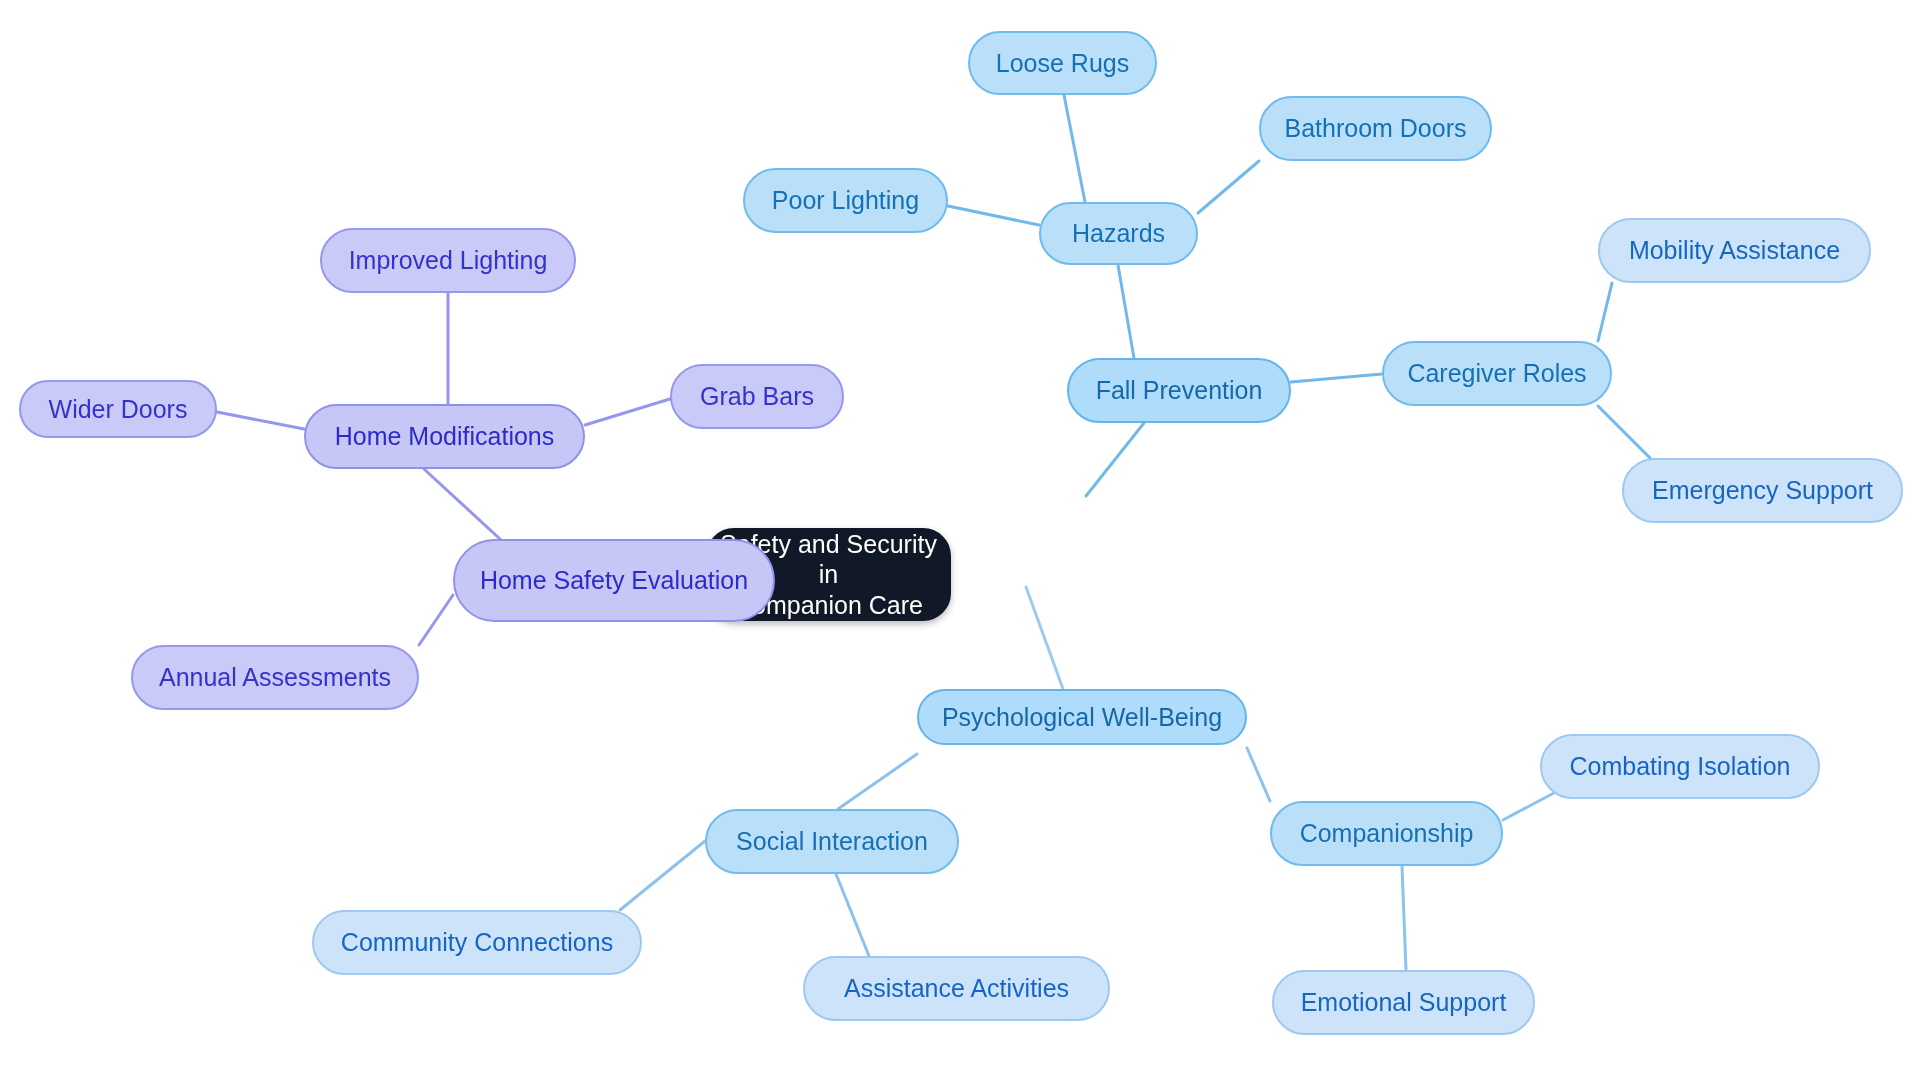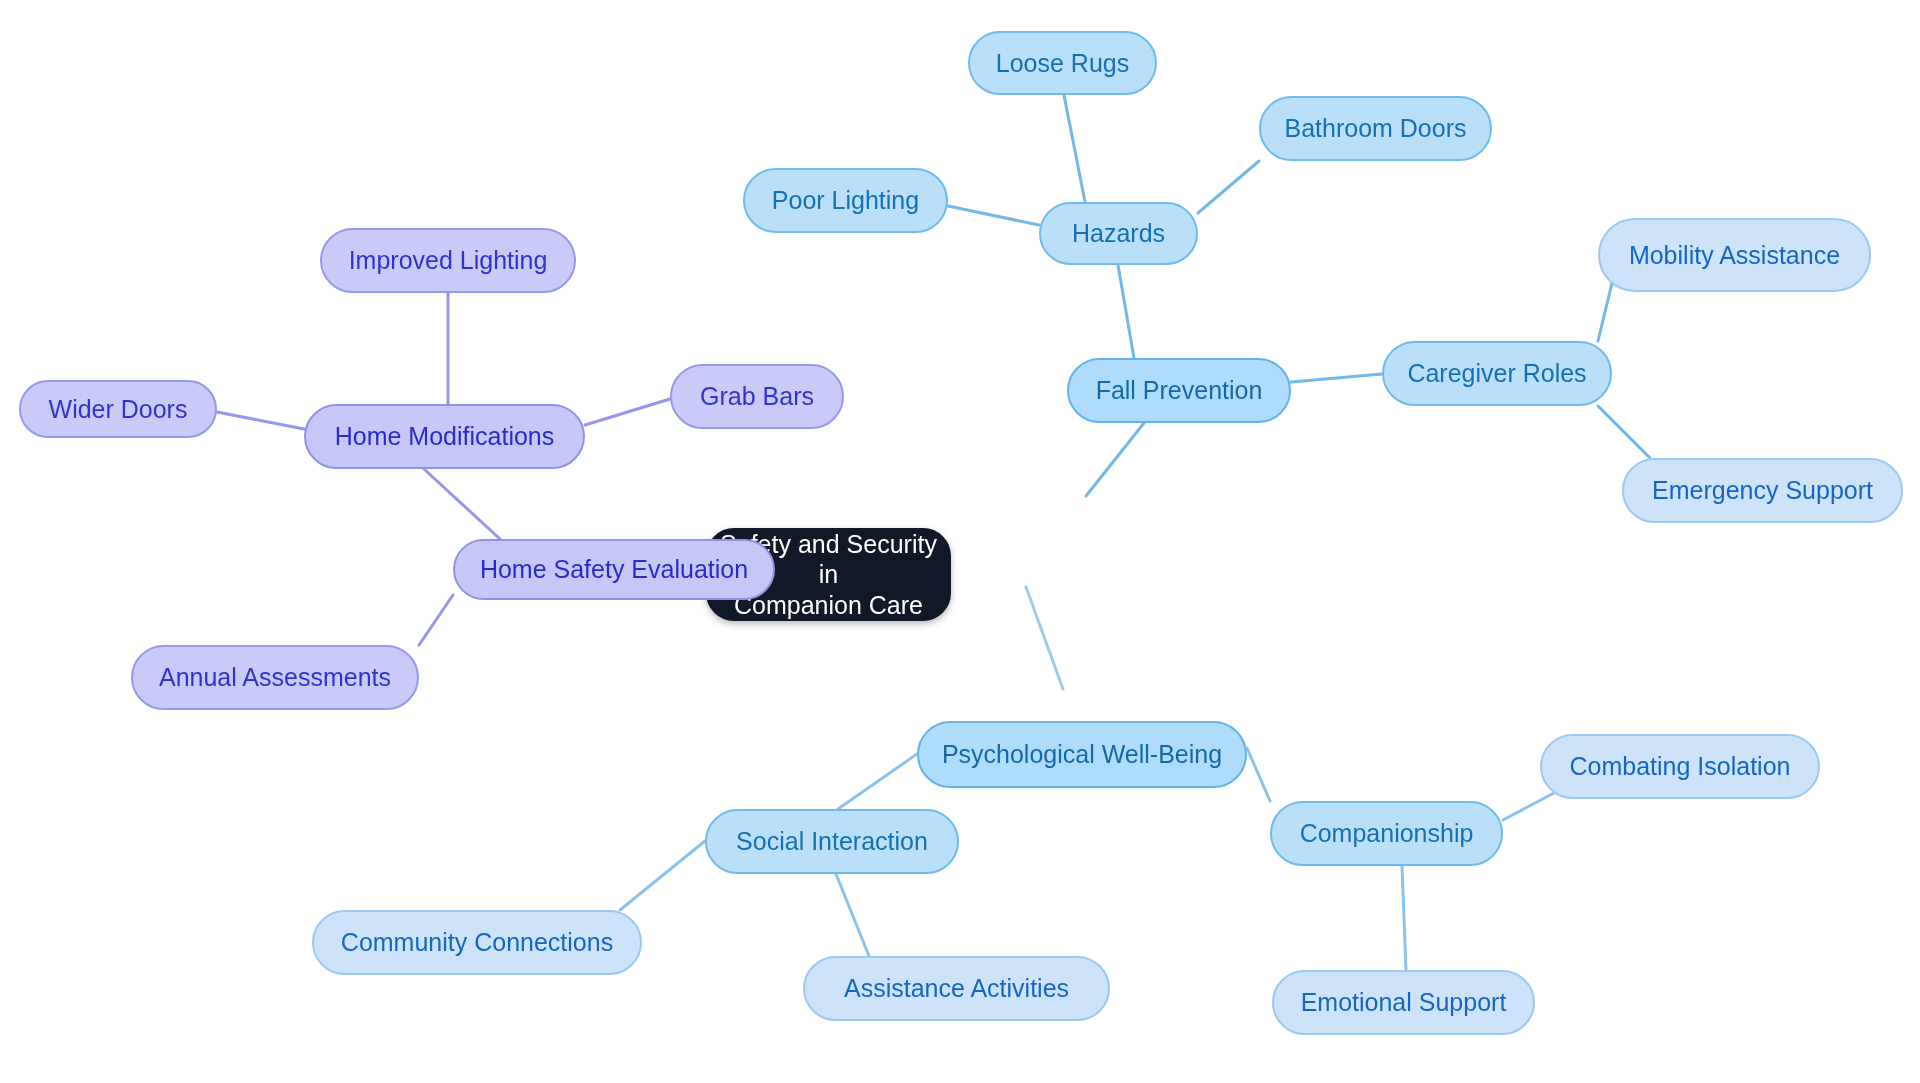--- a/index.html
+++ b/index.html
@@ -107,29 +107,29 @@
     </svg>
   <div id="node-layer">
       <div class="node root" style="left: 706px; top: 494px; width: 245px; height: 93px; margin-top: 34px;">Safety and Security in
 Companion Care</div>
       <div class="node blue-1" style="left: 1067px; top: 358px; width: 224px; height: 65px;">Fall Prevention</div>
       <div class="node blue-2" style="left: 1039px; top: 202px; width: 159px; height: 63px;">Hazards</div>
       <div class="node blue-2" style="left: 968px; top: 31px; width: 189px; height: 64px;">Loose Rugs</div>
       <div class="node blue-2" style="left: 743px; top: 168px; width: 205px; height: 65px;">Poor Lighting</div>
       <div class="node blue-2" style="left: 1259px; top: 96px; width: 233px; height: 65px;">Bathroom Doors</div>
       <div class="node blue-2" style="left: 1382px; top: 341px; width: 230px; height: 65px;">Caregiver Roles</div>
-      <div class="node blue-3" style="left: 1598px; top: 218px; width: 273px; height: 74px;">Mobility Assistance</div>
+      <div class="node blue-3" style="left: 1598px; top: 218px; width: 273px; height: 65px;">Mobility Assistance</div>
       <div class="node blue-3" style="left: 1622px; top: 458px; width: 281px; height: 65px;">Emergency Support</div>
-      <div class="node blue-1" style="left: 917px; top: 689px; width: 330px; height: 67px; margin-top: 32px;">Psychological Well-Being</div>
+      <div class="node blue-1" style="left: 917px; top: 689px; width: 330px; height: 56px;">Psychological Well-Being</div>
       <div class="node blue-2" style="left: 705px; top: 809px; width: 254px; height: 65px;">Social Interaction</div>
       <div class="node blue-3" style="left: 312px; top: 910px; width: 330px; height: 65px;">Community Connections</div>
       <div class="node blue-3" style="left: 803px; top: 956px; width: 307px; height: 65px;">Assistance Activities</div>
       <div class="node blue-2" style="left: 1270px; top: 801px; width: 233px; height: 65px;">Companionship</div>
       <div class="node blue-3" style="left: 1540px; top: 734px; width: 280px; height: 65px;">Combating Isolation</div>
       <div class="node blue-3" style="left: 1272px; top: 970px; width: 263px; height: 65px;">Emotional Support</div>
-      <div class="node purple-1" style="left: 453px; top: 539px; width: 322px; height: 61px;">Home Safety Evaluation</div>
+      <div class="node purple-1" style="left: 453px; top: 539px; width: 322px; height: 83px;">Home Safety Evaluation</div>
       <div class="node purple-1" style="left: 304px; top: 404px; width: 281px; height: 65px;">Home Modifications</div>
       <div class="node purple-2" style="left: 320px; top: 228px; width: 256px; height: 65px;">Improved Lighting</div>
       <div class="node purple-2" style="left: 19px; top: 380px; width: 198px; height: 58px;">Wider Doors</div>
       <div class="node purple-2" style="left: 670px; top: 364px; width: 174px; height: 65px;">Grab Bars</div>
       <div class="node purple-2" style="left: 131px; top: 645px; width: 288px; height: 65px;">Annual Assessments</div>
     </div>
 </div>
 
 </body></html>

